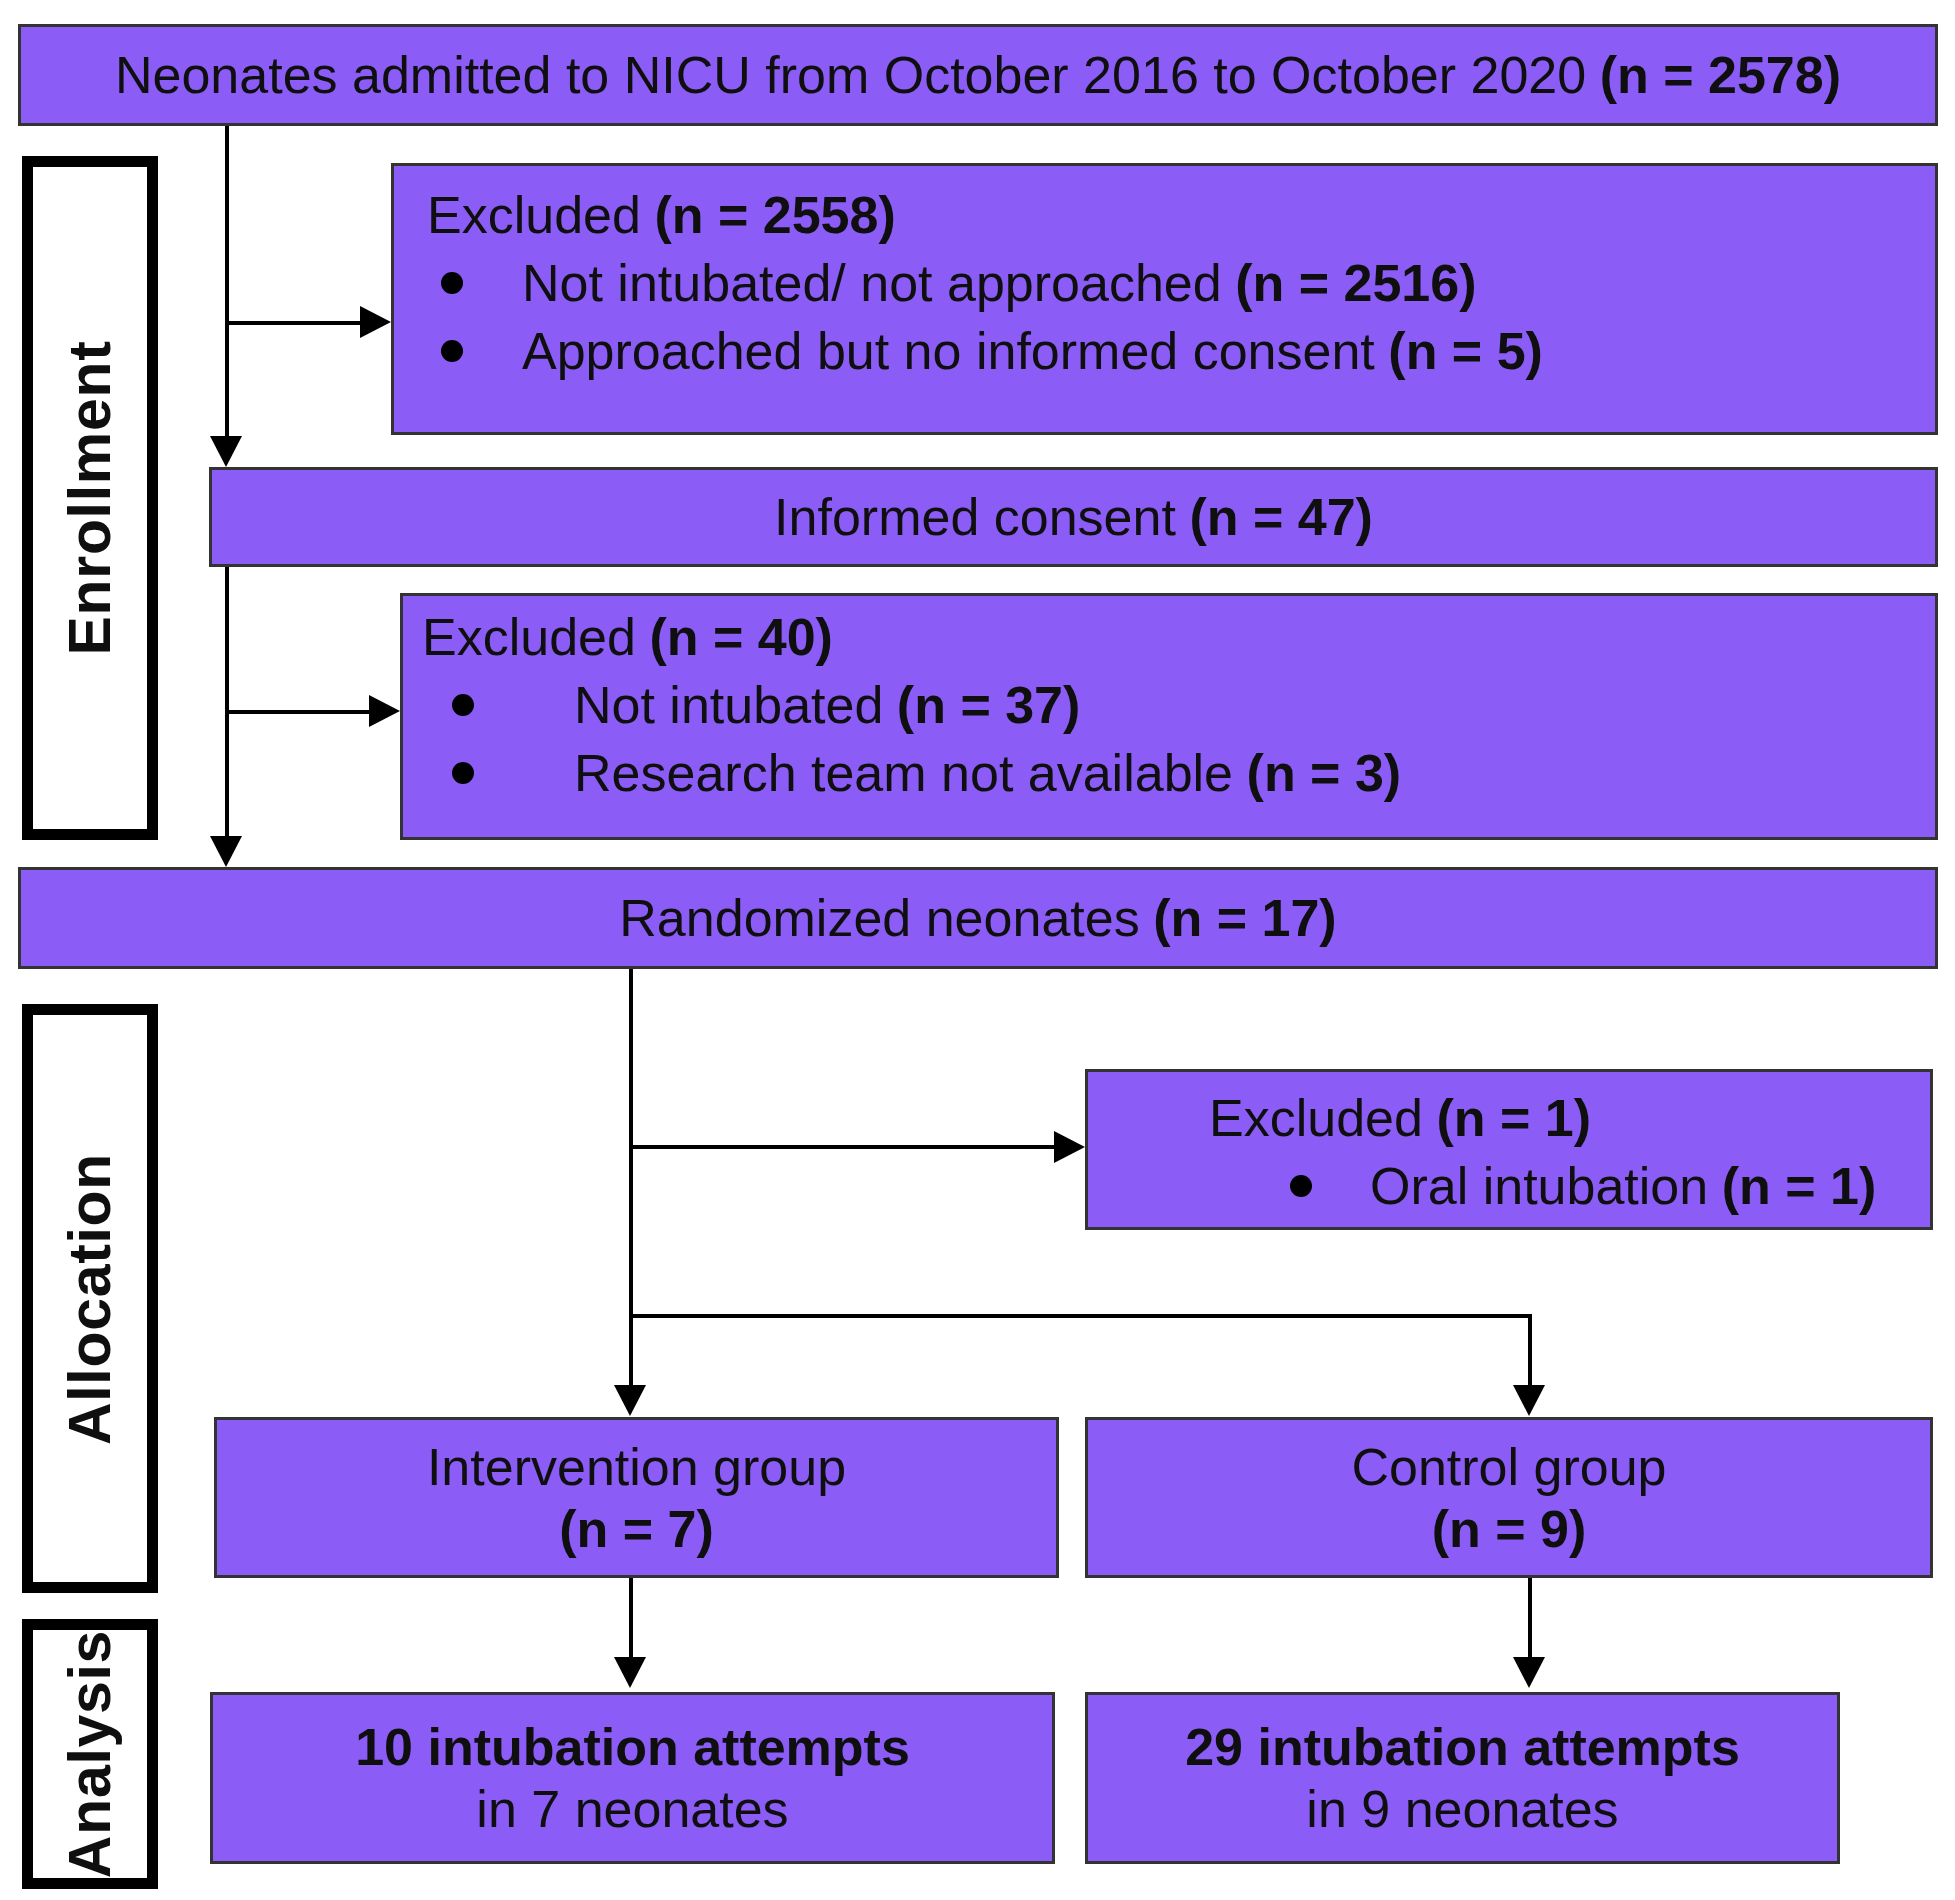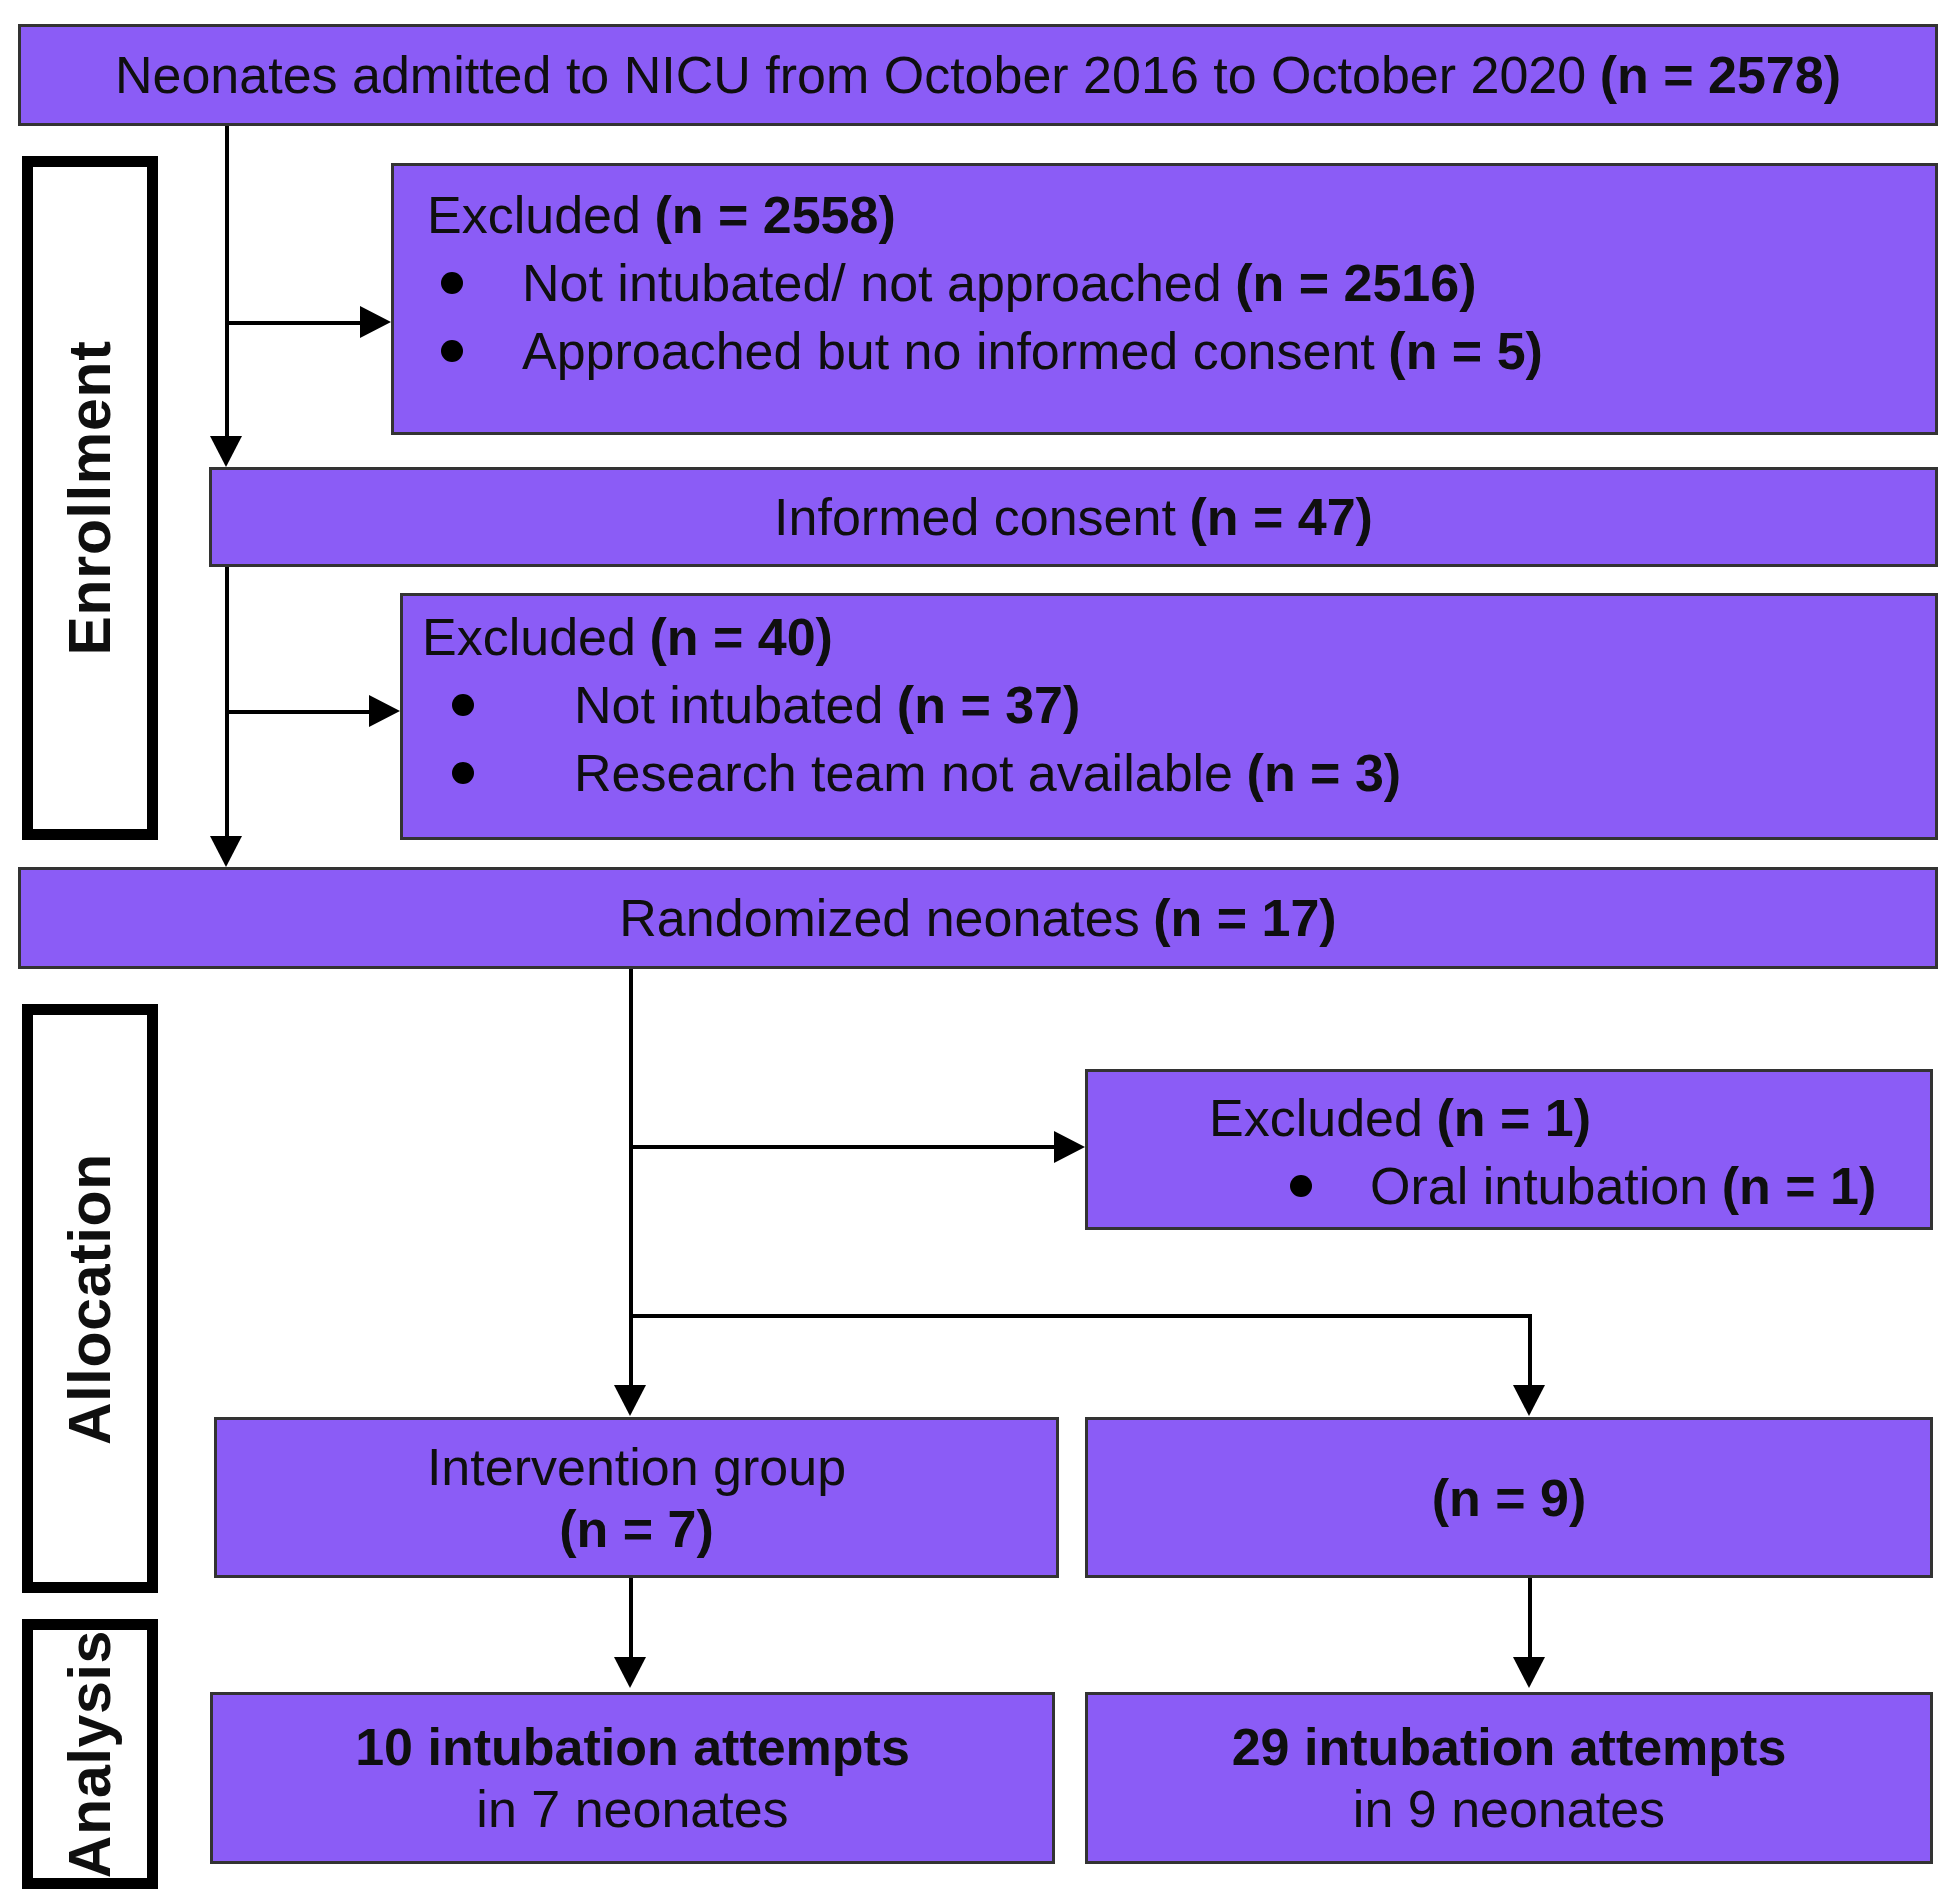--- a/index.html
+++ b/index.html
@@ -185,28 +185,29 @@
       </div>
     </div>
   </div>
 
   <div class="box col-box" style="left:214px; top:1417px; width:845px; height:161px;">
     <div>Intervention group</div>
     <div class="bold-line">(n = 7)</div>
   </div>
 
   <div class="box col-box" style="left:1085px; top:1417px; width:848px; height:161px;">
+    <div>Control group</div>
     <div class="bold-line">(n = 9)</div>
   </div>
 
   <div class="box col-box gray" style="left:210px; top:1692px; width:845px; height:172px;">
     <div class="bold-line">10 intubation attempts</div>
     <div>in 7 neonates</div>
   </div>
-  <div class="box col-box gray" style="left:1085px; top:1692px; width:848px; height:172px;">
+  <div class="box col-box gray" style="left:1085px; top:1692px; width:755px; height:172px;">
     <div class="bold-line">29 intubation attempts</div>
     <div>in 9 neonates</div>
   </div>
 
   <div class="vline" style="left:225px; top:126px; height:311px;"></div>
   <div class="arr-d" style="left:210px; top:436px;"></div>
 
   <div class="hline" style="left:227px; top:321px; width:135px;"></div>
   <div class="arr-r" style="left:360px; top:306px;"></div>
 

